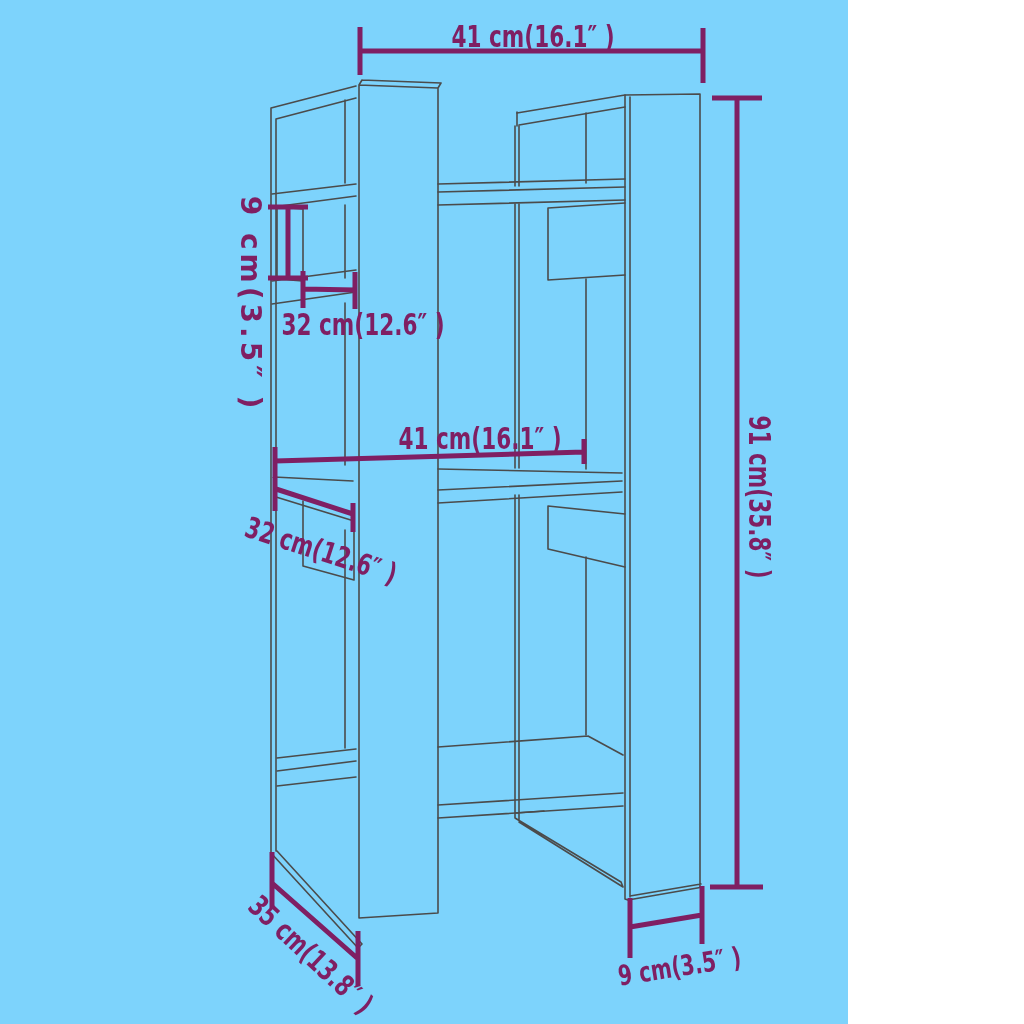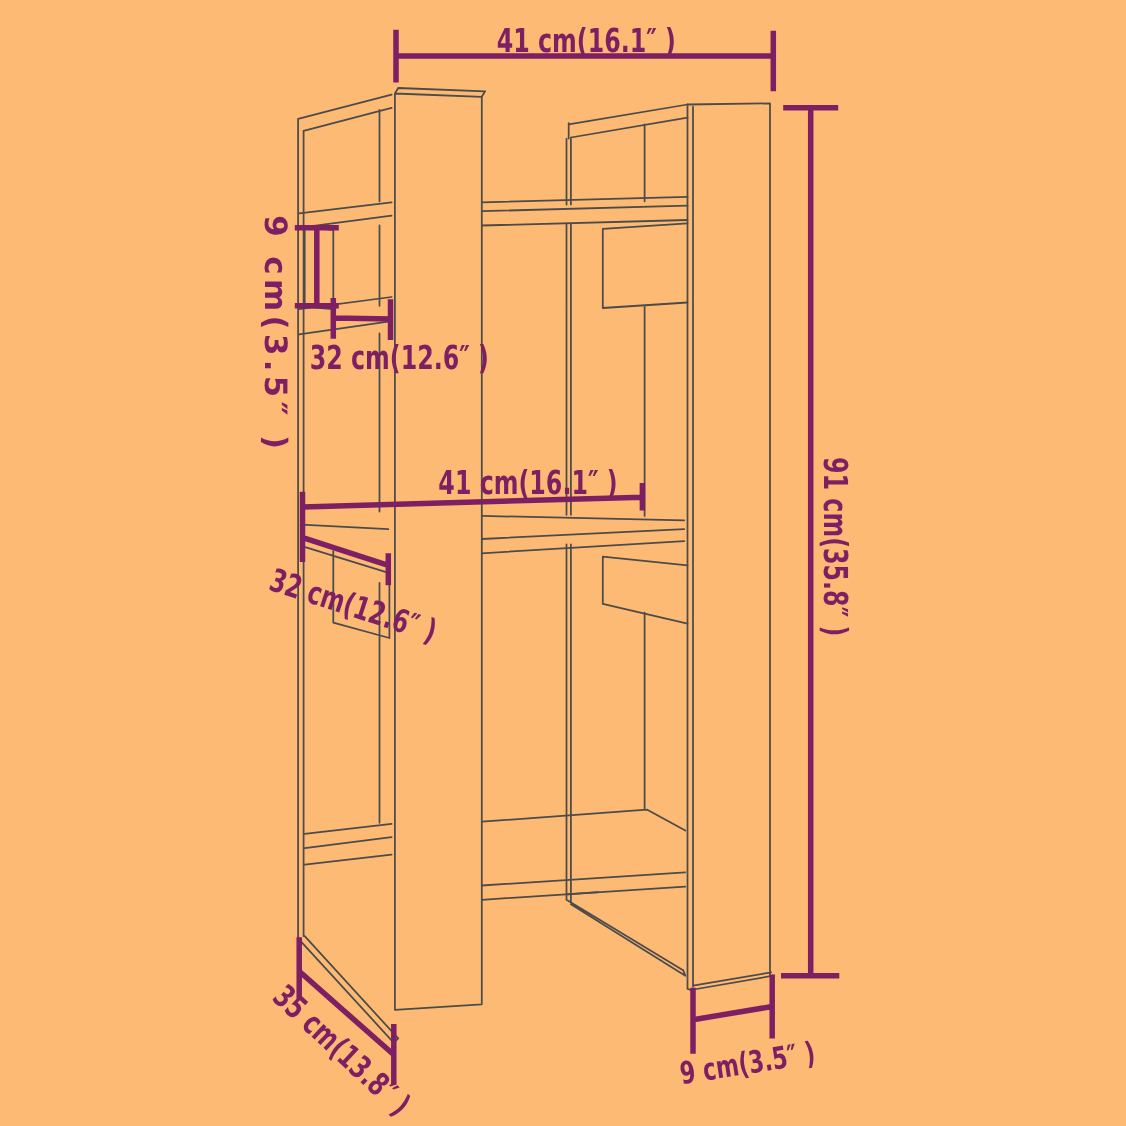--- a/index.html
+++ b/index.html
@@ -1,16 +1,16 @@
 <!DOCTYPE html>
 <html><head>
 <meta charset="utf-8">
 <style>
   html,body{margin:0;padding:0;background:#ffffff;}
-  .stage{position:relative;width:1024px;height:1024px;background:#fdba74;overflow:hidden;}
+  .stage{position:relative;width:848px;height:1024px;background:#7dd3fc;overflow:hidden;}
   svg{position:absolute;left:0;top:0;}
   .furniture path{fill:none;stroke-width:1.6;stroke-linecap:round;stroke-linejoin:round;}
   .dims path{fill:none;stroke-width:5;stroke-linecap:butt;}
   .lab{font-family:"DejaVu Sans","Liberation Sans",sans-serif;font-weight:bold;text-anchor:middle;}
 </style>
 </head>
 <body>
 
 <div class="stage">
   <svg width="1024" height="1024" viewBox="0 0 1024 1024">

